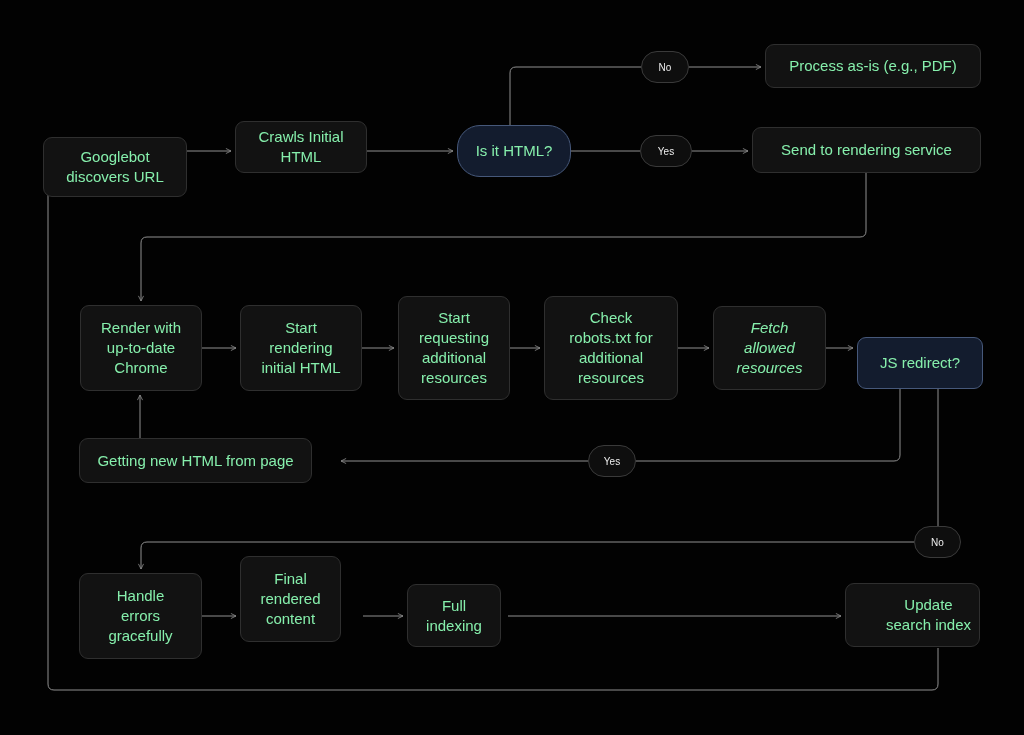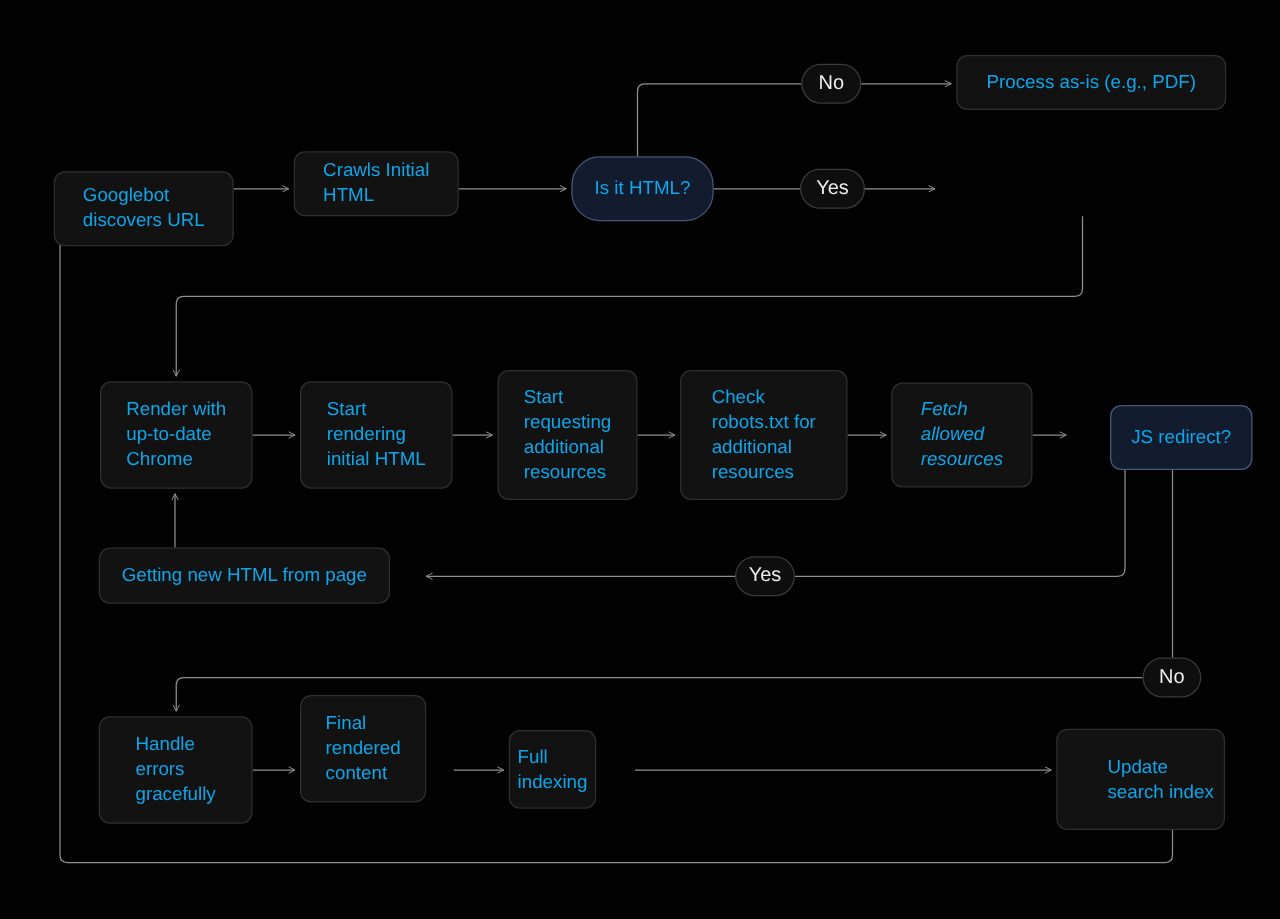--- a/index.html
+++ b/index.html
@@ -6,29 +6,29 @@
   .canvas{
     position:relative;width:1024px;height:735px;background:#020202;
     font-family:"Liberation Sans",sans-serif;overflow:hidden;
   }
   .connectors{position:absolute;left:0;top:0;width:1024px;height:735px;}
   .connectors path{fill:none;stroke:#8f8f8f;stroke-width:1;}
   .node{
     position:absolute;box-sizing:border-box;
     display:flex;align-items:center;justify-content:center;
     background:#121212;border:1px solid #2f2f2f;border-radius:9px;
-    color:#0ea5e9;font-size:15px;line-height:1.33;
+    color:#86efac;font-size:15px;line-height:1.33;text-align:center;
   }
   .node span{white-space:pre-line;}
   .node.decision{background:#131c2e;border:1.5px solid #46587a;}
   .pill{
     position:absolute;box-sizing:border-box;
     display:flex;align-items:center;justify-content:center;
     background:#0e0e0e;border:1px solid #3a3a3a;border-radius:999px;
-    color:#ededed;font-size:16px;
+    color:#ededed;font-size:10px;
   }
 </style>
 </head>
 <body>
 
 <div class="canvas">
 
   <svg class="connectors" viewBox="0 0 1024 735" xmlns="http://www.w3.org/2000/svg" aria-hidden="true">
     <defs>
       <marker id="arrow" viewBox="0 0 10 10" refX="7" refY="4" markerWidth="8" markerHeight="8" orient="auto">
@@ -73,20 +73,23 @@
   <div class="node" style="left:235px;top:121px;width:132px;height:52px;">
     <span>Crawls Initial
 HTML</span>
   </div>
   <div class="node decision" style="left:457px;top:125px;width:114px;height:52px;border-radius:23px;">
     <span>Is it HTML?</span>
   </div>
   <div class="pill" style="left:640px;top:135px;width:52px;height:32px;">
     <span>Yes</span>
   </div>
+  <div class="node" style="left:752px;top:127px;width:229px;height:46px;">
+    <span>Send to rendering service</span>
+  </div>
 
   <div class="node" style="left:80px;top:305px;width:122px;height:86px;">
     <span>Render with
 up-to-date
 Chrome</span>
   </div>
   <div class="node" style="left:240px;top:305px;width:122px;height:86px;">
     <span>Start
 rendering
 initial HTML</span>
@@ -101,21 +104,21 @@
     <span>Check
 robots.txt for
 additional
 resources</span>
   </div>
   <div class="node" style="left:713px;top:306px;width:113px;height:84px;font-style:italic;">
     <span>Fetch
 allowed
 resources</span>
   </div>
-  <div class="node decision" style="left:857px;top:324px;width:114px;height:52px;margin-left:31px;">
+  <div class="node decision" style="left:857px;top:337px;width:126px;height:52px;">
     <span>JS redirect?</span>
   </div>
 
   <div class="node" style="left:79px;top:438px;width:233px;height:45px;">
     <span>Getting new HTML from page</span>
   </div>
   <div class="pill" style="left:588px;top:445px;width:48px;height:32px;">
     <span>Yes</span>
   </div>
 
@@ -126,22 +129,22 @@
   <div class="node" style="left:79px;top:573px;width:123px;height:86px;">
     <span>Handle
 errors
 gracefully</span>
   </div>
   <div class="node" style="left:240px;top:556px;width:101px;height:86px;">
     <span>Final
 rendered
 content</span>
   </div>
-  <div class="node" style="left:407px;top:584px;width:70px;height:63px;">
+  <div class="node" style="left:407px;top:584px;width:94px;height:63px;">
     <span>Full
 indexing</span>
   </div>
-  <div class="node" style="left:845px;top:583px;width:135px;height:81px;padding-left:32px;">
+  <div class="node" style="left:845px;top:583px;width:135px;height:64px;padding-left:32px;">
     <span>Update
 search index</span>
   </div>
 
 </div>
 
 </body></html>

